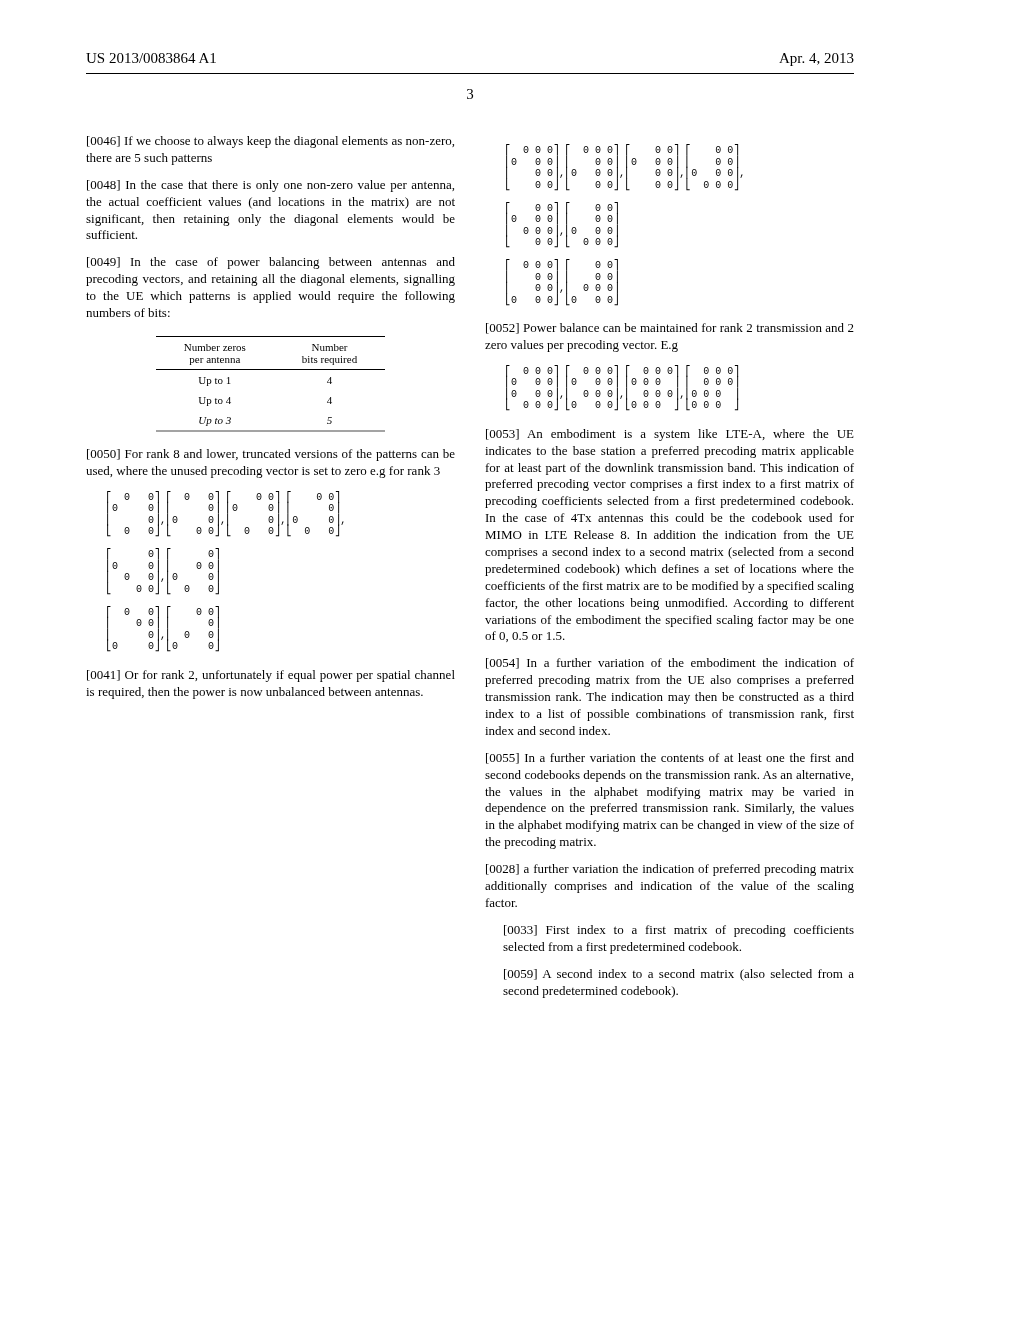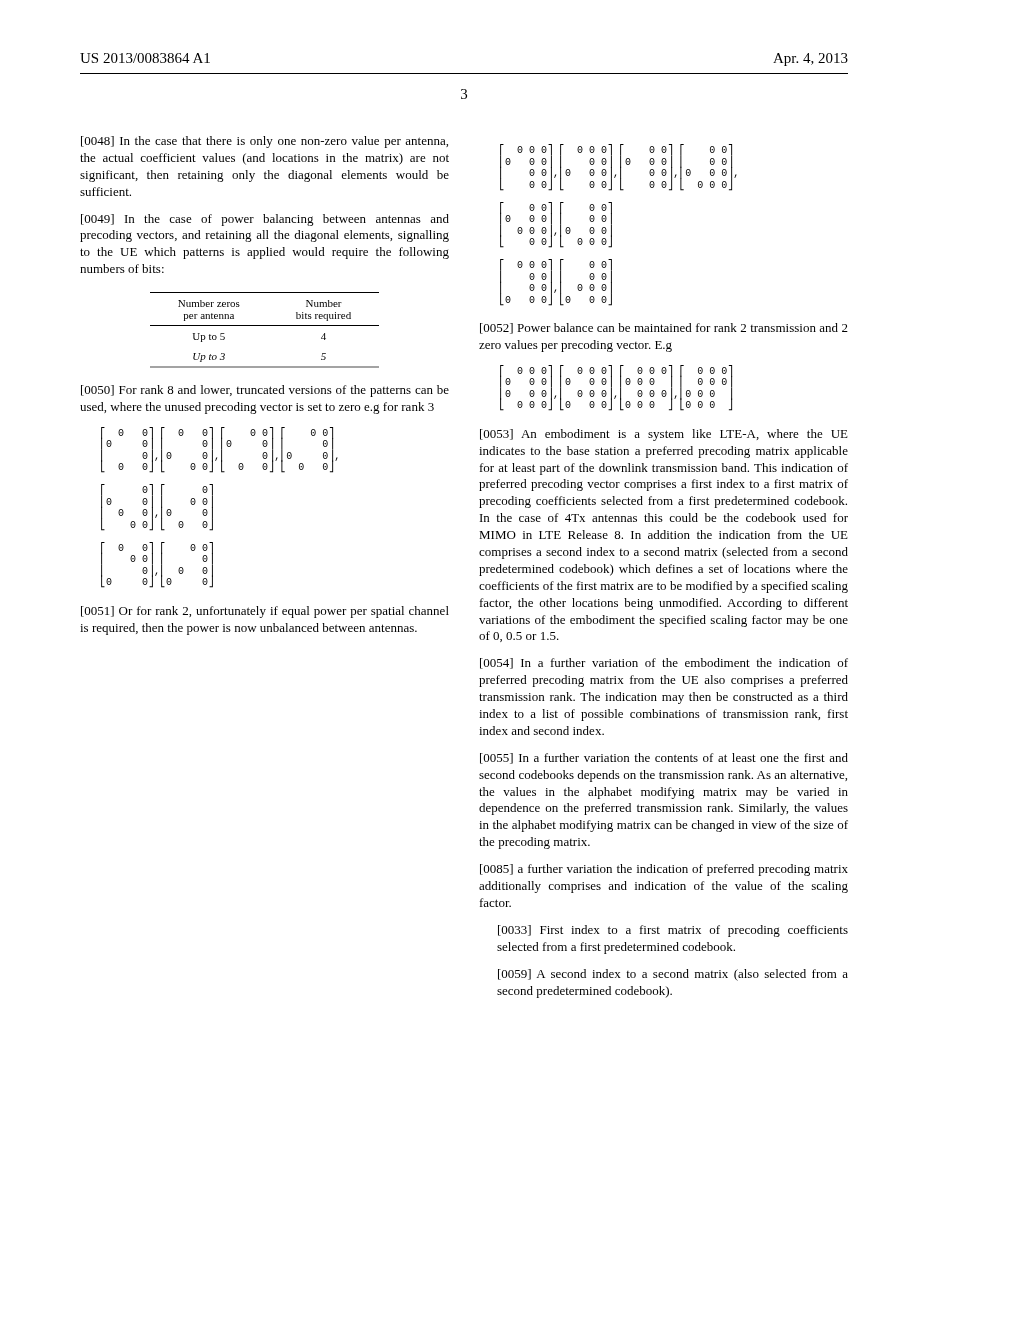--- a/index.html
+++ b/index.html
@@ -8,20 +8,21 @@
     background: #fff;
     font-family: "Times New Roman", Times, serif;
     font-size: 13px;
     color: #000;
     width: 1024px;
   }
   .page {
     width: 928px;
     padding: 50px 80px 40px 80px;
     box-sizing: border-box;
+    margin-left: 6px;
   }
   .header {
     display: flex;
     justify-content: space-between;
     font-size: 15px;
     margin-bottom: 6px;
   }
   .rule {
     border-top: 1.5px solid #000;
     margin-bottom: 12px;
@@ -82,37 +83,42 @@
     <span>US 2013/0083864 A1</span>
     <span>Apr. 4, 2013</span>
   </div>
   <div class="rule"></div>
   <div class="pageno">3</div>
 
   <div class="columns">
 
     <div class="col">
 
+      <p class="para">[0046]   If we choose to always keep the diagonal elements as non-zero, there are 5 such patterns</p>
 
 
       <p class="para">[0048]   In the case that there is only one non-zero value per antenna, the actual coefficient values (and locations in the matrix) are not significant, then retaining only the diagonal elements would be sufficient.</p>
       <p class="para">[0049]   In the case of power balancing between antennas and precoding vectors, and retaining all the diagonal elements, signalling to the UE which patterns is applied would require the following numbers of bits:</p>
 
       <table class="bits">
         <thead>
           <tr>
             <th style="white-space:pre-line;">Number zeros
 per antenna</th>
             <th style="white-space:pre-line;">Number
 bits required</th>
           </tr>
         </thead>
         <tbody>
           <tr>
-            <td>Up to 5</td>
+            <td>Up to 1</td>
+            <td>4</td>
+          </tr>
+          <tr>
+            <td>Up to 4</td>
             <td>4</td>
           </tr>
           <tr>
             <td>Up to 3</td>
             <td>5</td>
           </tr>
         </tbody>
       </table>
 
       <p class="para">[0050]   For rank 8 and lower, truncated versions of the patterns can be used, where the unused precoding vector is set to zero e.g for rank 3</p>
@@ -125,21 +131,21 @@
 ⎡      0⎤ ⎡      0⎤
 ⎢0     0⎥ ⎢    0 0⎥
 ⎢  0   0⎥,⎢0     0⎥
 ⎣    0 0⎦ ⎣  0   0⎦
 
 ⎡  0   0⎤ ⎡    0 0⎤
 ⎢    0 0⎥ ⎢      0⎥
 ⎢      0⎥,⎢  0   0⎥
 ⎣0     0⎦ ⎣0     0⎦</div>
 
-      <p class="para">[0051]   Or for rank 2, unfortunately if equal power per spatial channel is required, then the power is now unbalanced between antennas.</p>
+      <p class="para">[0041]   Or for rank 2, unfortunately if equal power per spatial channel is required, then the power is now unbalanced between antennas.</p>
 
     </div>
 
     <div class="col">
 
       <div class="matrix-block">⎡  0 0 0⎤ ⎡  0 0 0⎤ ⎡    0 0⎤ ⎡    0 0⎤
 ⎢0   0 0⎥ ⎢    0 0⎥ ⎢0   0 0⎥ ⎢    0 0⎥
 ⎢    0 0⎥,⎢0   0 0⎥,⎢    0 0⎥,⎢0   0 0⎥,
 ⎣    0 0⎦ ⎣    0 0⎦ ⎣    0 0⎦ ⎣  0 0 0⎦
 
@@ -156,20 +162,20 @@
       <p class="para">[0052]   Power balance can be maintained for rank 2 transmission and 2 zero values per precoding vector. E.g</p>
 
       <div class="matrix-block">⎡  0 0 0⎤ ⎡  0 0 0⎤ ⎡  0 0 0⎤ ⎡  0 0 0⎤
 ⎢0   0 0⎥ ⎢0   0 0⎥ ⎢0 0 0  ⎥ ⎢  0 0 0⎥
 ⎢0   0 0⎥,⎢  0 0 0⎥,⎢  0 0 0⎥,⎢0 0 0  ⎥
 ⎣  0 0 0⎦ ⎣0   0 0⎦ ⎣0 0 0  ⎦ ⎣0 0 0  ⎦</div>
 
       <p class="para">[0053]   An embodiment is a system like LTE-A, where the UE indicates to the base station a preferred precoding matrix applicable for at least part of the downlink transmission band. This indication of preferred precoding vector comprises a first index to a first matrix of precoding coefficients selected from a first predetermined codebook. In the case of 4Tx antennas this could be the codebook used for MIMO in LTE Release 8. In addition the indication from the UE comprises a second index to a second matrix (selected from a second predetermined codebook) which defines a set of locations where the coefficients of the first matrix are to be modified by a specified scaling factor, the other locations being unmodified. According to different variations of the embodiment the specified scaling factor may be one of 0, 0.5 or 1.5.</p>
       <p class="para">[0054]   In a further variation of the embodiment the indication of preferred precoding matrix from the UE also comprises a preferred transmission rank. The indication may then be constructed as a third index to a list of possible combinations of transmission rank, first index and second index.</p>
       <p class="para">[0055]   In a further variation the contents of at least one the first and second codebooks depends on the transmission rank. As an alternative, the values in the alphabet modifying matrix may be varied in dependence on the preferred transmission rank. Similarly, the values in the alphabet modifying matrix can be changed in view of the size of the precoding matrix.</p>
-      <p class="para">[0085]   a further variation the indication of preferred precoding matrix additionally comprises and indication of the value of the scaling factor.</p>
+      <p class="para">[0028]   a further variation the indication of preferred precoding matrix additionally comprises and indication of the value of the scaling factor.</p>
       <p class="para indent">[0033]   First index to a first matrix of precoding coefficients selected from a first predetermined codebook.</p>
       <p class="para indent">[0059]   A second index to a second matrix (also selected from a second predetermined codebook).</p>
 
     </div>
 
   </div>
 </div>
 
 </body></html>

